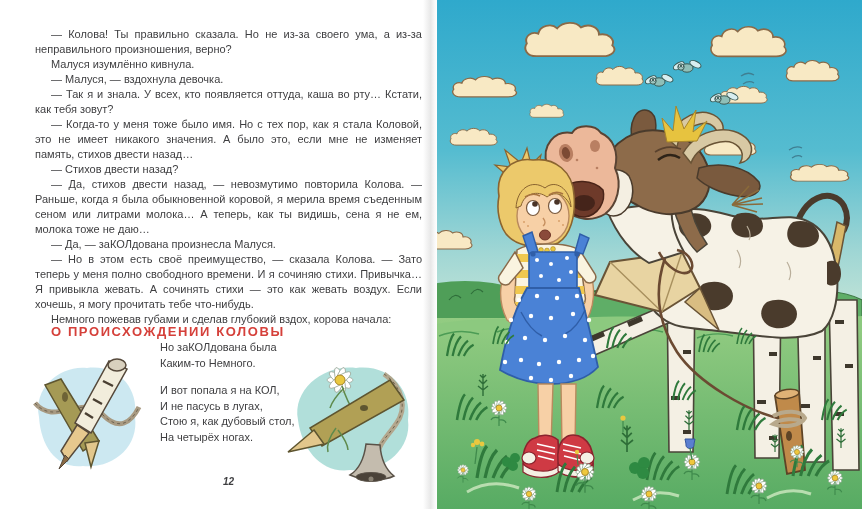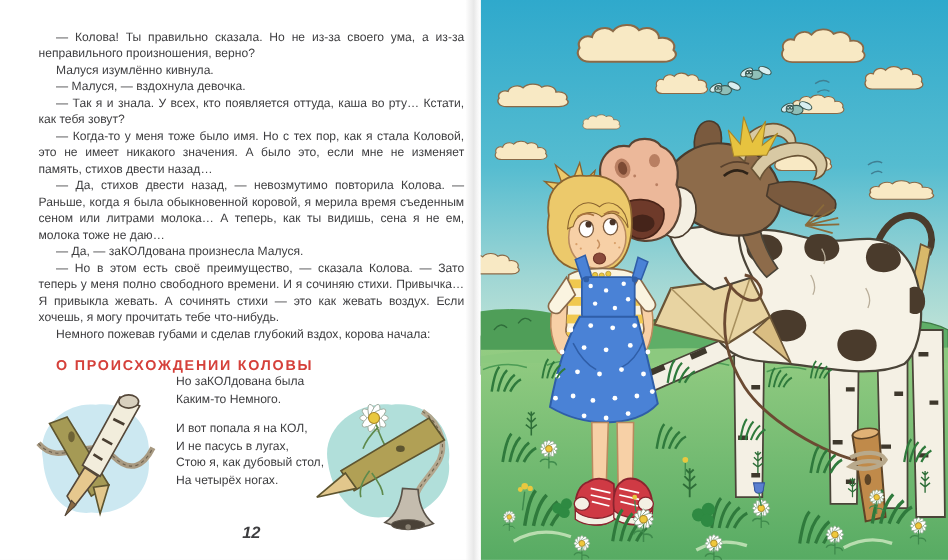--- a/index.html
+++ b/index.html
@@ -11,40 +11,41 @@
          font-size:11px;line-height:15px;color:#3e3e40;text-align:justify;}
   .story p{margin:0;text-indent:16px;}
   .poem-title{position:absolute;left:35px;top:308px;width:387px;margin:16px;
               font-size:13px;font-weight:bold;letter-spacing:1.6px;color:#d5403a;}
   .poem{position:absolute;left:160px;top:340px;font-size:11px;line-height:15.5px;color:#3e3e40;}
   .poem p{margin:0;}
   .stanza-gap{height:12px;}
   .spot1{position:absolute;left:25px;top:355px;}
   .spot2{position:absolute;left:278px;top:348px;}
   .page-number{position:absolute;left:35px;top:476px;width:387px;text-align:center;
-               font-size:15px;font-weight:bold;color:#3e3e40;font-style:italic;}
+               font-size:10px;font-weight:bold;color:#3e3e40;font-style:italic;}
   .gutter{position:absolute;left:423px;top:0;width:14px;height:509px;
           background:linear-gradient(90deg,rgba(0,0,0,0) 0%,rgba(90,90,90,0.14) 55%,rgba(90,90,90,0.05) 80%,rgba(0,0,0,0) 100%);}
   
   .right-page{position:absolute;left:437px;top:0;width:425px;height:509px;}
   .right-page svg{display:block;}
 </style>
 </head>
 <body>
 
 <div class="spread">
 
   <div class="left-page">
 
     <div class="story">
       <p>— Колова! Ты правильно сказала. Но не из-за своего ума, а из-за неправильного произношения, верно?</p>
       <p>Малуся изумлённо кивнула.</p>
       <p>— Малуся, — вздохнула девочка.</p>
       <p>— Так я и знала. У всех, кто появляется оттуда, каша во рту… Кстати, как тебя зовут?</p>
       <p>— Когда-то у меня тоже было имя. Но с тех пор, как я стала Коловой, это не имеет никакого значения. А было это, если мне не изменяет память, стихов двести назад…</p>
+      <p>— Стихов двести назад?</p>
       <p>— Да, стихов двести назад, — невозмутимо повторила Колова. — Раньше, когда я была обыкновенной коровой, я мерила время съеденным сеном или литрами молока… А теперь, как ты видишь, сена я не ем, молока тоже не даю…</p>
       <p>— Да, — заКОЛдована произнесла Малуся.</p>
       <p>— Но в этом есть своё преимущество, — сказала Колова. — Зато теперь у меня полно свободного времени. И я сочиняю стихи. Привычка… Я привыкла жевать. А сочинять стихи — это как жевать воздух. Если хочешь, я могу прочитать тебе что-нибудь.</p>
       <p>Немного пожевав губами и сделав глубокий вздох, корова начала:</p>
     </div>
 
     <h2 class="poem-title">О ПРОИСХОЖДЕНИИ КОЛОВЫ</h2>
 
     <svg class="spot1" width="122" height="122" viewBox="0 0 122 122">
       <path d="M14,62 C8,32 36,10 62,13 C92,9 114,32 110,62 C114,92 88,114 58,111 C32,114 16,92 14,62 Z" fill="#c6e6ef" opacity="0.9"></path>

